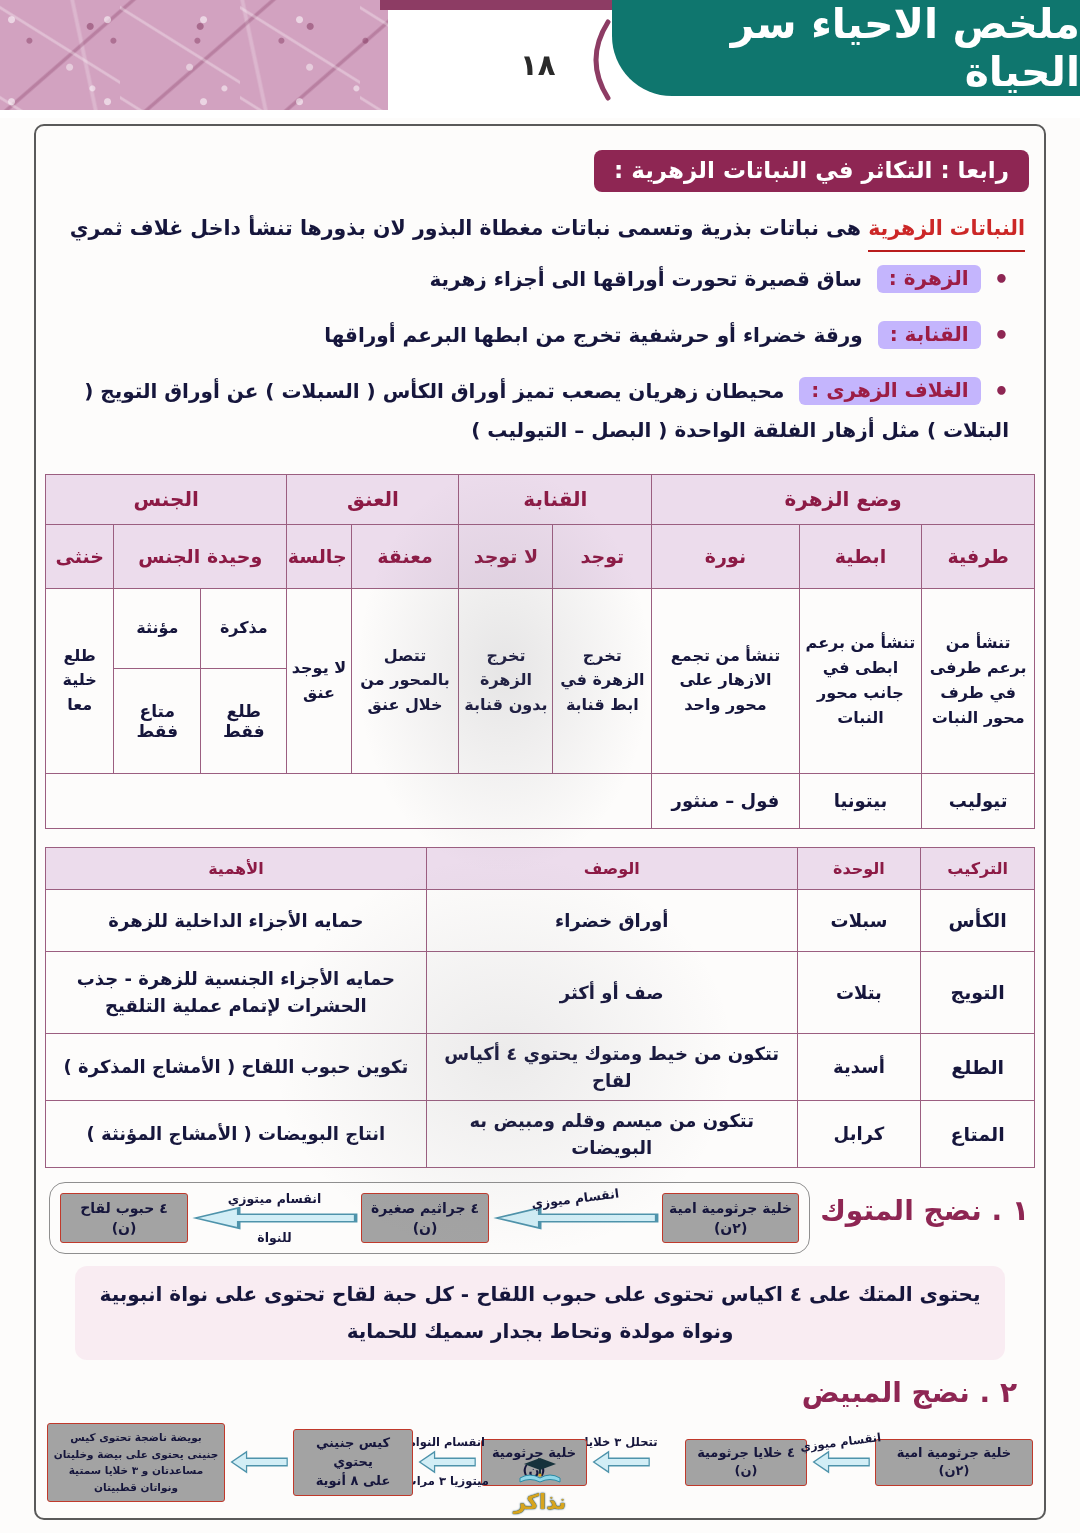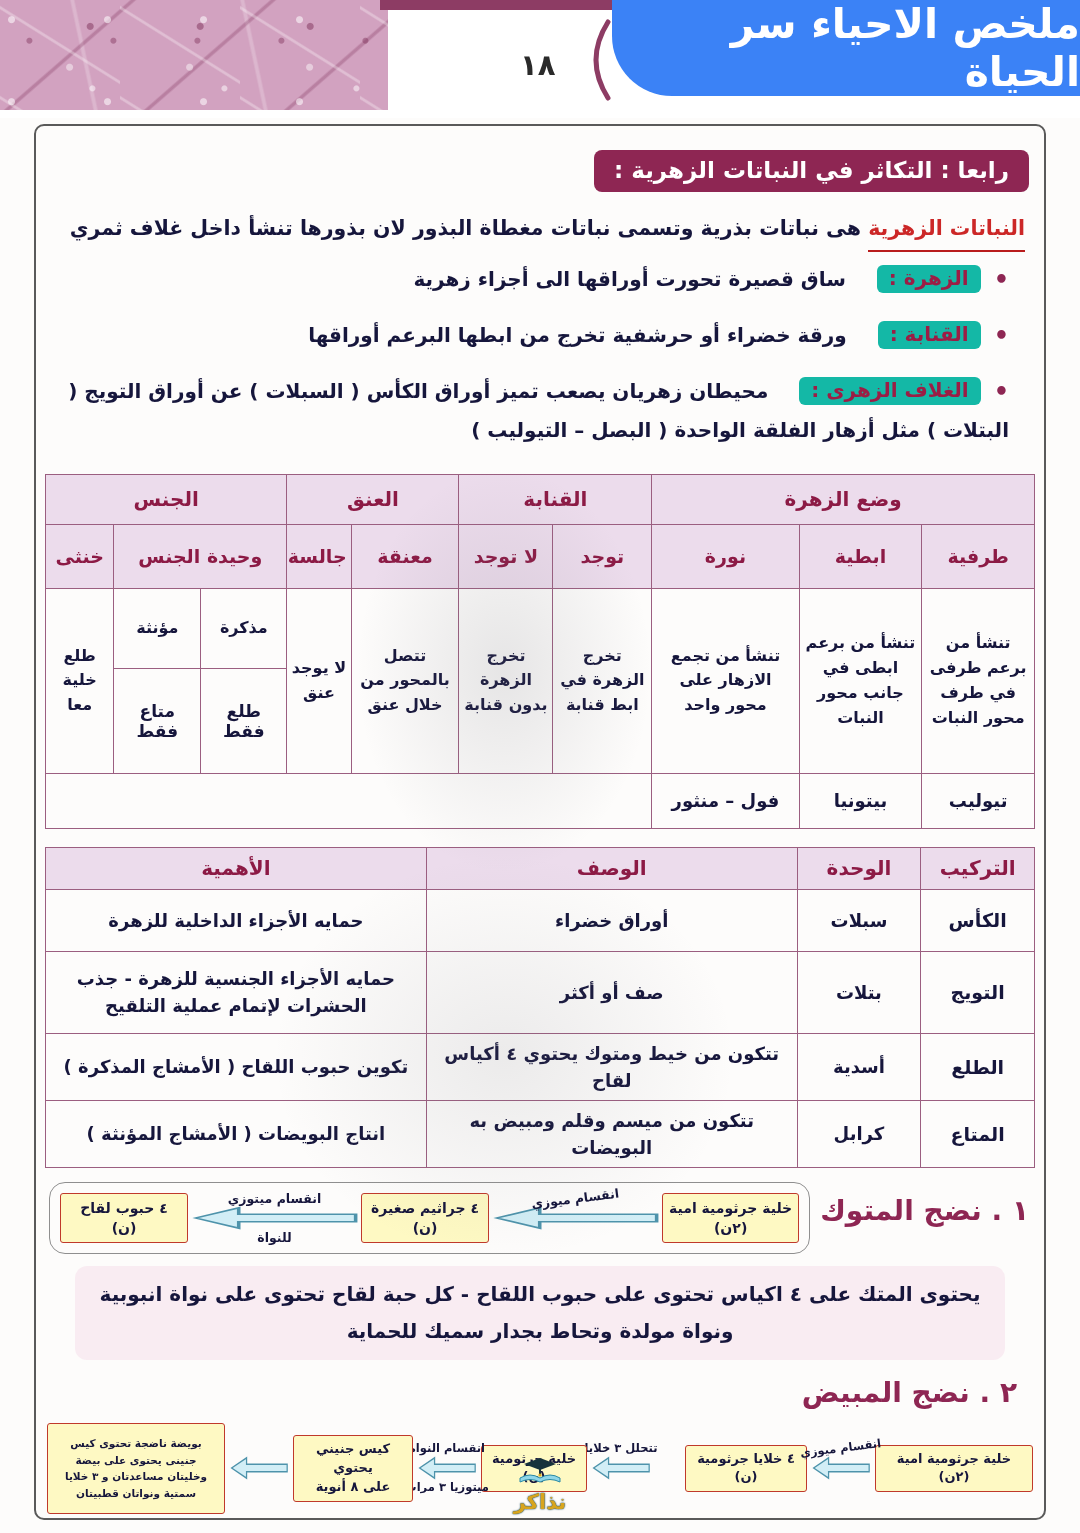--- a/index.html
+++ b/index.html
@@ -18,21 +18,21 @@
       radial-gradient(circle at 82% 30%, rgba(118,38,80,.45) 3px, transparent 4px),
       radial-gradient(circle at 35% 55%, rgba(118,38,80,.40) 2.5px, transparent 3.5px),
       radial-gradient(circle at 70% 85%, rgba(255,255,255,.5) 2.5px, transparent 3.5px),
       linear-gradient(32deg, transparent 48.5%, rgba(255,255,255,.30) 49.5%, rgba(255,255,255,.30) 50.5%, transparent 51.5%),
       linear-gradient(-41deg, transparent 48.5%, rgba(118,38,80,.28) 49.5%, rgba(118,38,80,.28) 50.5%, transparent 51.5%),
       linear-gradient(78deg, transparent 48.5%, rgba(255,255,255,.22) 49.5%, rgba(255,255,255,.22) 50.5%, transparent 51.5%);
     background-size: 96px 82px, 120px 96px, 110px 88px, 84px 74px, 132px 104px, 120px 90px, 140px 110px, 170px 120px;
   }
   .top-strip { position: absolute; top: 0; left: 380px; width: 250px; height: 10px; background: #8d3c64; }
   .title-band {
-    position: absolute; top: 0; right: 0; width: 468px; height: 96px; background: #3b82f6;
+    position: absolute; top: 0; right: 0; width: 468px; height: 96px; background: #0f766e;
     border-bottom-left-radius: 60px; display: flex; align-items: center; justify-content: flex-end;
   }
   .title-band h1 { color: #fff; font-size: 41px; font-weight: bold; padding-left: 30px; letter-spacing: 0; }
   .page-num { position: absolute; top: 48px; left: 520px; font-size: 29px; font-weight: bold; color: #2a2a2a; }
   .curve-icon { position: absolute; top: 18px; left: 582px; }
   .curve-icon path { stroke: #8d3c64; stroke-width: 5; fill: none; stroke-linecap: round; }
 
   
   .sheet {
     position: absolute; top: 124px; left: 34px; width: 1012px; height: 1396px;
@@ -48,68 +48,68 @@
   .sec-bar {
     width: fit-content; margin: 24px 6px 0 auto; margin-left: auto;
     background: #8e2653; color: #fff; font-weight: bold; font-size: 23px;
     padding: 7px 20px 9px 20px; border-radius: 8px;
   }
   .lead { margin: 20px 10px 0 10px; font-size: 20.5px; font-weight: bold; line-height: 1.6; }
   .lead-label { color: #cc2727; border-bottom: 2px solid #b91c1c; padding-bottom: 10px; margin-left: 0; }
   .bullet { margin: 14px 26px 0 10px; font-size: 20px; font-weight: bold; line-height: 1.75; }
   .bullet .dot { color: #8e2653; font-size: 24px; margin-left: 6px; vertical-align: middle; }
   .bullet .blabel {
-    background: #14b8a6; color: #9c1d45; border-radius: 6px; padding: 1px 12px 3px 12px; margin-left: 24px;
+    background: #c4b5fd; color: #9c1d45; border-radius: 6px; padding: 1px 12px 3px 12px; margin-left: 8px;
   }
 
   
   table { border-collapse: collapse; width: 100%; table-layout: fixed; background: rgba(255,255,255,.0); }
   .t1 { margin-top: 26px; }
   .t2 { margin-top: 18px; }
   th, td { border: 1.6px solid #9b5e80; text-align: center; vertical-align: middle; padding: 3px 4px; }
   th { background: #ecdcec; color: #8c1a45; font-weight: bold; font-size: 19px; }
   td { font-weight: bold; color: #16163c; }
   .t1 .group-row th { height: 50px; font-size: 20px; }
   .t1 .head-row th { height: 64px; }
   .t1 .desc-row td { height: 80px; font-size: 16px; line-height: 1.55; }
   .t1 .sub-row td { height: 105px; font-size: 17px; }
   .t1 .example-row td { height: 55px; font-size: 18px; }
-  .t2 th { height: 42px; font-size: 20px; }
+  .t2 th { height: 42px; font-size: 16px; }
   .t2 td { font-size: 18px; line-height: 1.5; padding: 6px 8px; }
   .t2 .r0 td { height: 62px; } .t2 .r1 td { height: 82px; }
   .t2 .r2 td { height: 62px; } .t2 .r3 td { height: 62px; }
   .t2 td.struct { font-size: 19px; }
 
   
   .func-row { display: flex; align-items: flex-start; margin: 14px 6px 0 4px; gap: 10px; }
   .func-title { color: #8e2653; font-weight: bold; font-size: 23px; white-space: nowrap; padding-top: 18px; }
   .step-title { color: #8e2653; font-weight: bold; font-size: 28px; white-space: nowrap; padding-top: 12px; }
   .flow { display: flex; align-items: center; }
   .flow1-wrap { flex: 1; border: 1.5px solid #8f8f8f; border-radius: 16px; padding: 8px 10px; }
   .fbox {
-    background: #fef9c3; border: 1.6px solid #c0392b; border-radius: 3px;
+    background: #a3a3a3; border: 1.6px solid #c0392b; border-radius: 3px;
     font-weight: bold; text-align: center; color: #16163c; white-space: pre-line;
     padding: 4px 6px; line-height: 1.45;
   }
   .flow1 .fbox { font-size: 14px; min-width: 128px; }
   .farrow { display: flex; flex-direction: column; align-items: center; justify-content: center; flex: 1; min-width: 62px; padding: 0 3px; }
   .fa-top, .fa-bot { font-size: 12.5px; font-weight: bold; color: #16163c; min-height: 15px; white-space: nowrap; }
   .tilt { transform: rotate(-7deg); }
   .fa-svg { width: 100%; height: 24px; }
   .fa-svg path { fill: #d2eef6; stroke: #4e93ab; stroke-width: 1.5; }
   .note {
     margin: 12px auto 0 auto; width: 930px; background: #f9ecf2; border-radius: 12px;
     font-size: 20px; font-weight: bold; text-align: center; line-height: 1.85; padding: 10px 18px; color: #16163c;
   }
   .step2-title { color: #8e2653; font-weight: bold; font-size: 28px; margin: 16px 18px 0 0; }
   .flow2 { margin: 14px 2px 0 2px; gap: 2px; }
   .flow2 .fbox { font-size: 13px; }
   .flow2 .b1 { width: 158px; } .flow2 .b2 { width: 122px; margin-left: 30px; } .flow2 .b3 { width: 106px; }
   .flow2 .b4 { width: 120px; }
-  .flow2 .b5 { width: 178px; font-size: 10.5px; line-height: 1.6; padding: 11px; }
+  .flow2 .b5 { width: 178px; font-size: 10.5px; line-height: 1.6; padding: 5px; }
   .flow2 .fa-top, .flow2 .fa-bot { font-size: 11.5px; }
 
   
   .footer-logo { position: absolute; bottom: 4px; left: 0; right: 0; text-align: center; }
   .brand-ar { font-size: 21px; font-weight: bold; color: #d8a51e; text-shadow: 0 0 2px #1a4a5a, 0 0 1px #1a4a5a; }
   .brand-en { font-size: 11px; font-weight: bold; color: #d8a51e; }
 </style>
 </head>
 <body>
 

